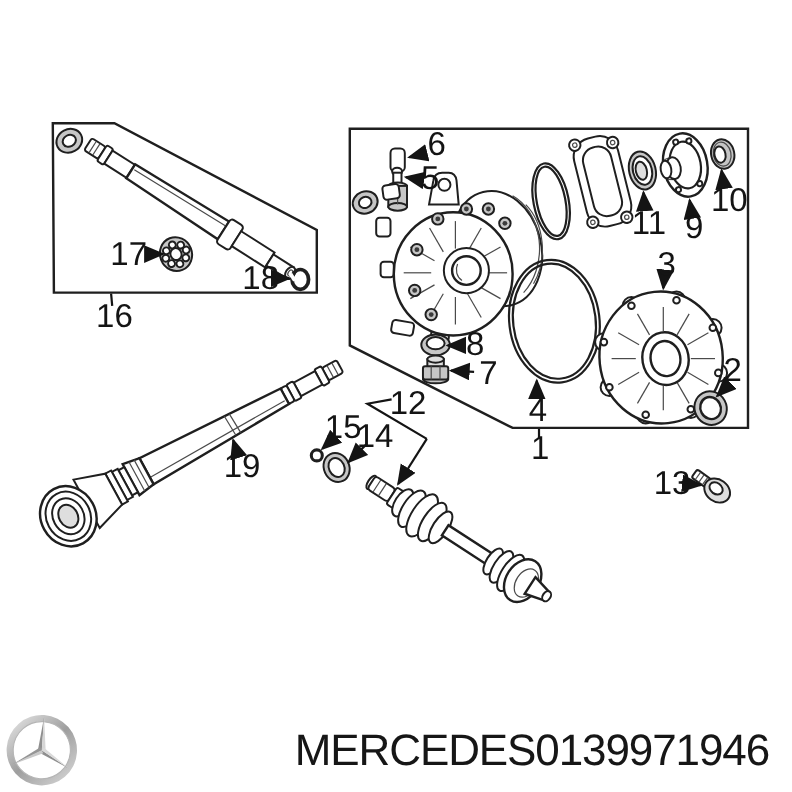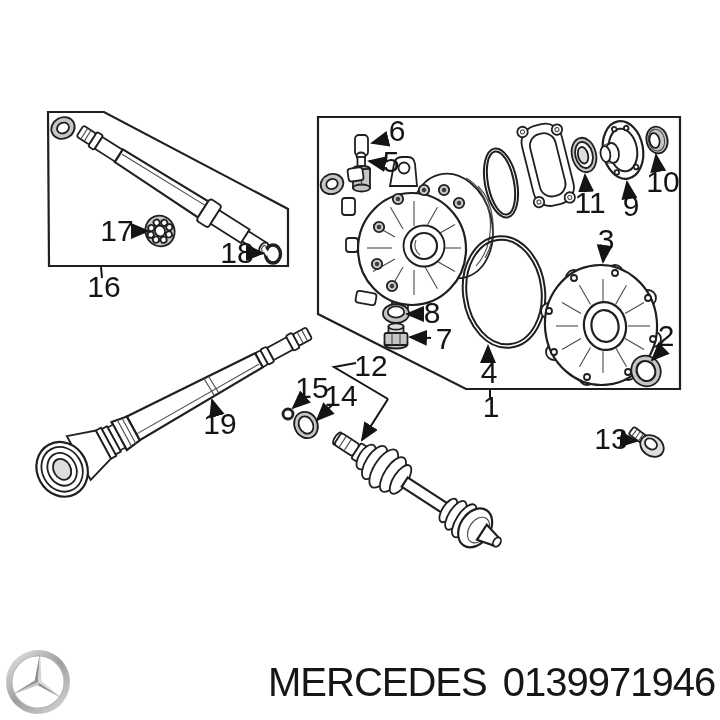--- a/index.html
+++ b/index.html
@@ -10,21 +10,21 @@
   .ln{fill:none;stroke:#1f1f1f;stroke-width:2;}
   .box{fill:none;stroke:#1f1f1f;stroke-width:2.2;}
   .w{fill:#ffffff;stroke:#1f1f1f;stroke-width:1.8;}
   .w2{fill:#ffffff;stroke:#1f1f1f;stroke-width:2.2;}
   .g1{fill:#c6c6c6;stroke:#1f1f1f;stroke-width:1.8;}
   .g2{fill:#dedede;stroke:#1f1f1f;stroke-width:1.8;}
   .thin{fill:none;stroke:#4a4a4a;stroke-width:1.1;}
   .lead{fill:none;stroke:#141414;stroke-width:2;}
   #footer-line{position:absolute;left:268px;top:660px;width:452px;
        font-size:40px;letter-spacing:-1px;color:#161616;white-space:nowrap;}
-  #footer-line .pn{margin-left:16px;}
+  #footer-line .pn{margin-left:0;}
   #brand-logo{position:absolute;left:3px;top:647px;width:70px;height:70px;}
 </style>
 </head>
 <body>
 
 <svg id="stage" viewBox="0 0 720 650">
   <defs>
     <marker id="ah" markerWidth="11" markerHeight="9" refX="8.5" refY="4" orient="auto">
       <path d="M0,0 L9.5,4 L0,8 Z" fill="#141414"></path>
     </marker>

